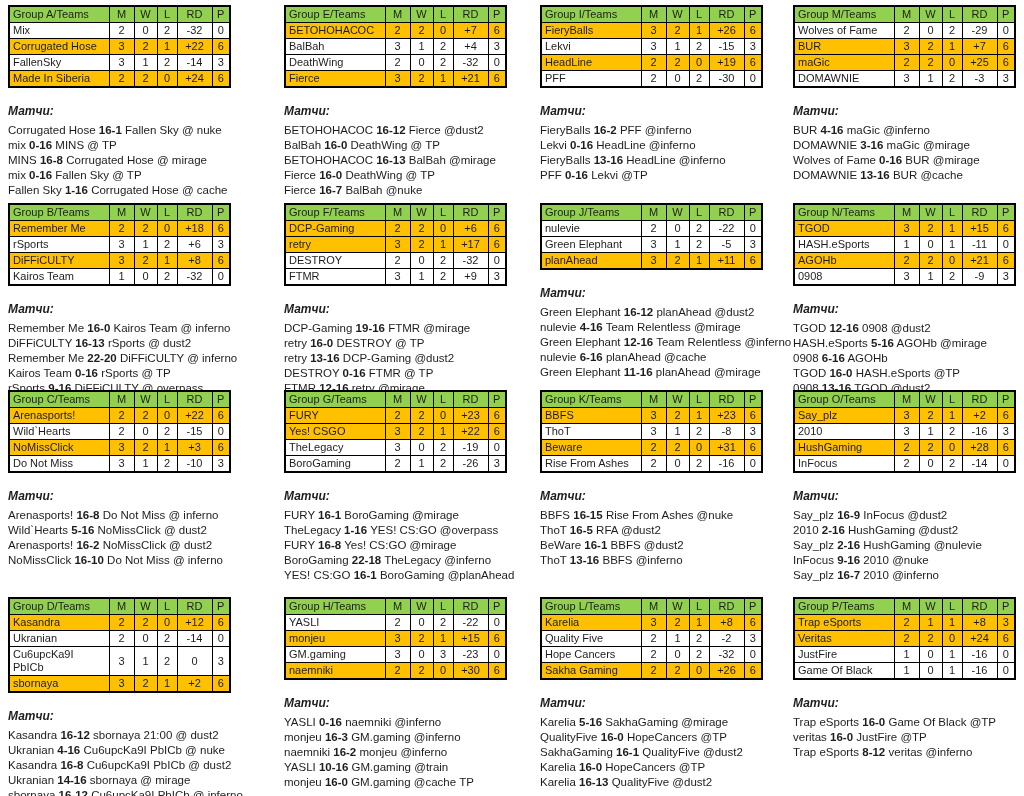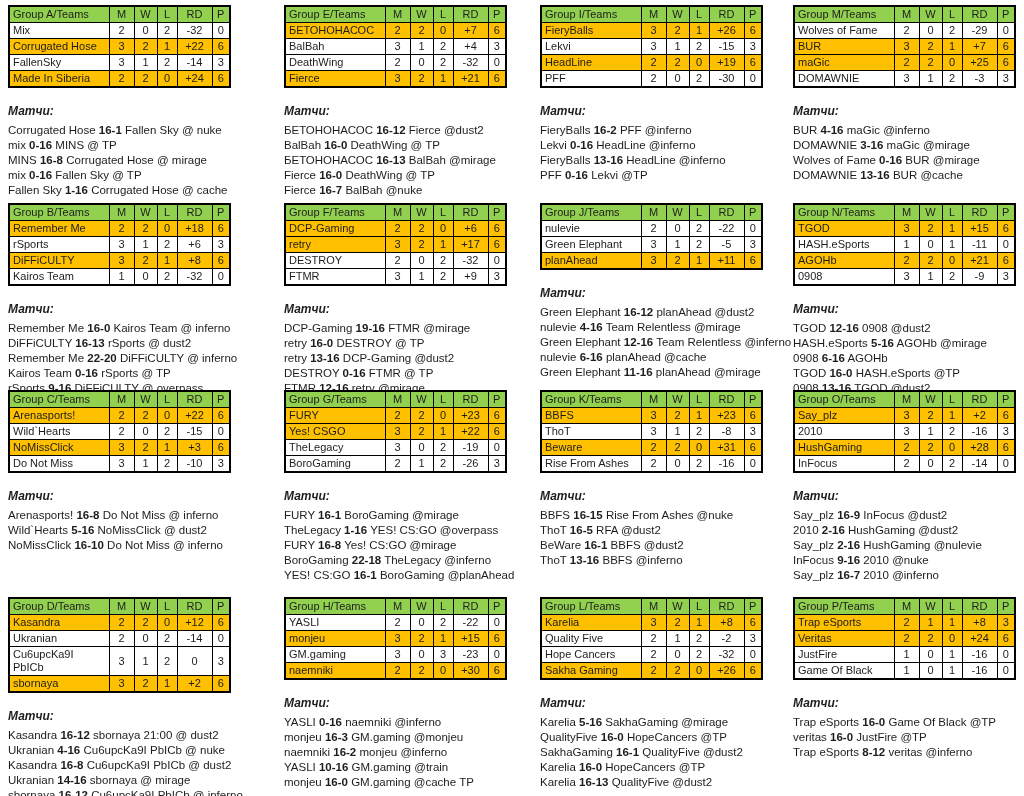--- a/index.html
+++ b/index.html
@@ -212,20 +212,21 @@
             <td>2</td>
             <td>-10</td>
             <td>3</td>
           </tr>
         </tbody>
       </table>
       <div class="matches">
         <div class="matches-heading">Матчи:</div>
         <div class="match-line"><span>Arenasports!</span> <span class="score">16-8</span> <span>Do Not Miss @ inferno</span></div>
         <div class="match-line"><span>Wild`Hearts</span> <span class="score">5-16</span> <span>NoMissClick @ dust2</span></div>
+        <div class="match-line"><span>Arenasports!</span> <span class="score">16-2</span> <span>NoMissClick @ dust2</span></div>
         <div class="match-line"><span>NoMissClick</span> <span class="score">16-10</span> <span>Do Not Miss @ inferno</span></div>
       </div>
     </section>
     <section class="group-block">
       <table class="group-table">
         <colgroup>
           <col style="width: 100px;">
           <col style="width: 25px;">
           <col style="width: 23px;">
           <col style="width: 20px;">
@@ -530,21 +531,21 @@
             <td>2</td>
             <td>0</td>
             <td>+30</td>
             <td>6</td>
           </tr>
         </tbody>
       </table>
       <div class="matches">
         <div class="matches-heading">Матчи:</div>
         <div class="match-line"><span>YASLI</span> <span class="score">0-16</span> <span>naemniki @inferno</span></div>
-        <div class="match-line"><span>monjeu</span> <span class="score">16-3</span> <span>GM.gaming @monjeu</span></div>
+        <div class="match-line"><span>monjeu</span> <span class="score">16-3</span> <span>GM.gaming @inferno</span></div>
         <div class="match-line"><span>naemniki</span> <span class="score">16-2</span> <span>monjeu @inferno</span></div>
         <div class="match-line"><span>YASLI</span> <span class="score">10-16</span> <span>GM.gaming @train</span></div>
         <div class="match-line"><span>monjeu</span> <span class="score">16-0</span> <span>GM.gaming @cache TP</span></div>
       </div>
     </section>
     <section class="group-block">
       <table class="group-table">
         <colgroup>
           <col style="width: 100px;">
           <col style="width: 25px;">

